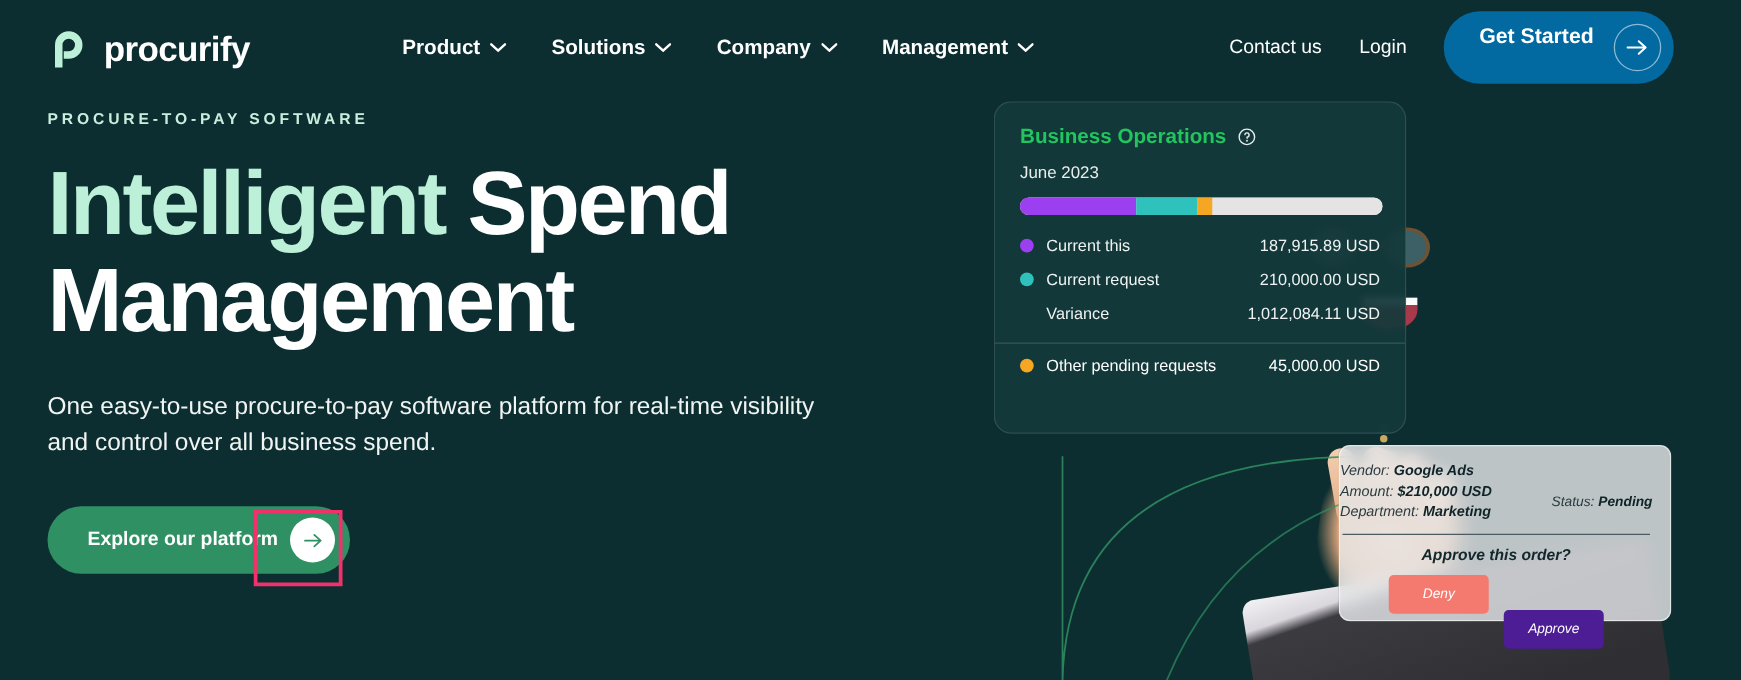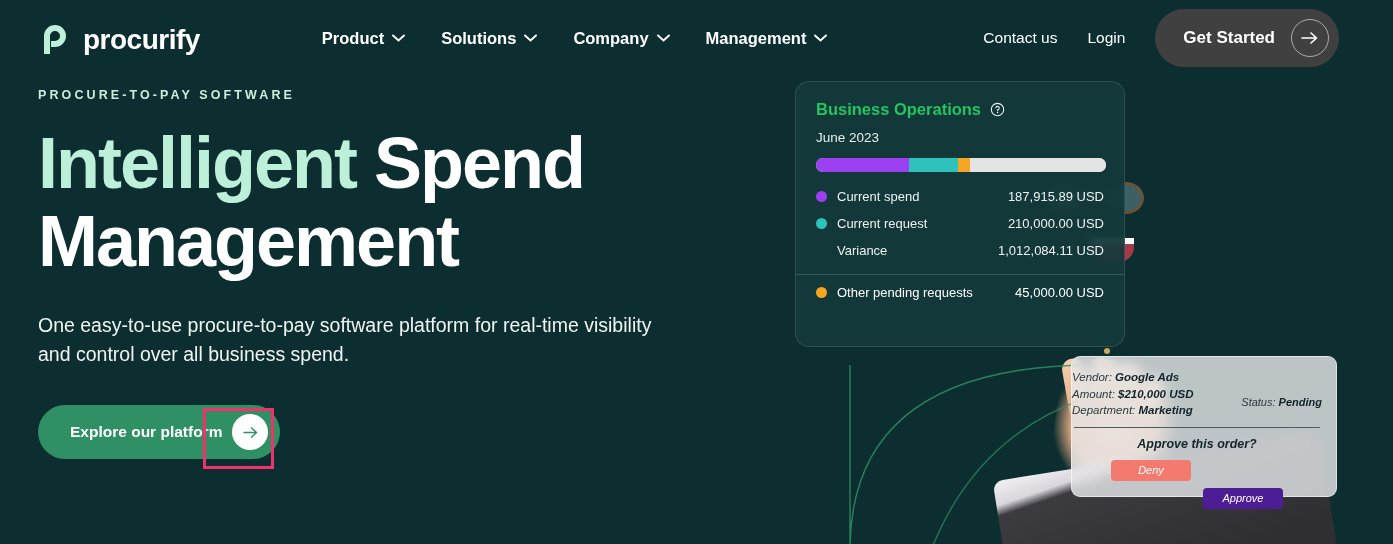--- a/index.html
+++ b/index.html
@@ -103,22 +103,22 @@
   .nav-menu { display: flex; align-items: center; gap: 36px; margin-left: 122px; }
   .nav-item {
     display: flex; align-items: center; gap: 8px;
     font-size: 16.5px; font-weight: 700; color: #fff; cursor: pointer;
   }
   .chev { width: 13px; height: 8px; display: block; }
 
   .nav-right { margin-left: auto; display: flex; align-items: center; gap: 30px; margin-right: 54px; }
   .nav-link { font-size: 15.5px; color: #fff; cursor: pointer; }
   .btn-primary {
-    display: flex; align-items: center; gap: 16px;
-    background: #404040; border-radius: 40px;
+    display: flex; align-items: flex-start; gap: 16px;
+    background: #0369a1; border-radius: 40px;
     padding: 10px 10px 10px 28px; cursor: pointer;
   }
   .btn-primary .lbl { font-size: 17px; font-weight: 700; color: #fff; }
   .circle-arrow {
     width: 38px; height: 38px; border-radius: 50%;
     border: 1.5px solid rgba(255,255,255,.55);
     display: flex; align-items: center; justify-content: center;
   }
   .circle-arrow.solid { background: #fff; border: none; width: 36px; height: 36px; }
 
@@ -197,21 +197,21 @@
     font-style: italic;
   }
   .ac-line { font-size: 11.5px; line-height: 16.5px; color: #2a3b40; }
   .ac-line b { color: #0f2429; font-weight: 700; }
   .ac-top { display: flex; }
   .ac-status { margin-left: auto; font-size: 11px; align-self: center; padding-top: 16px; }
   .ac-hr { height: 1px; background: #4d5b60; margin: 8px 2px 0 2px; }
   .ac-q { text-align: center; font-size: 12.5px; font-weight: 700; margin-top: 9px; color: #12272c; }
   .ac-btns { display: flex; justify-content: center; gap: 12px; margin-top: 9px; }
   .ac-btn {
-    width: 80px; height: 21px; border-radius: 4px;
+    width: 80px; height: 31px; border-radius: 4px;
     display: flex; align-items: center; justify-content: center;
     font-size: 11px; color: #fff; cursor: pointer;
   }
   .ac-btn.deny { background: #f4796f; }
   .ac-btn.approve { background: #4c1d95; margin-top: 28px; }
 </style>
 </head>
 <body>
 
 <div class="hero-art">
@@ -318,21 +318,21 @@
     <div class="bar">
       <div class="seg" style="width:32%;background:#9b3ff0;"></div>
       <div class="seg" style="width:17%;background:#2fc2bd;"></div>
       <div class="seg" style="width:4%;background:#f5a623;"></div>
       <div class="seg" style="width:47%;background:#e4e4e4;"></div>
     </div>
 
     <div class="rows">
       <div class="row">
         <span class="dot" style="background:#9b3ff0;"></span>
-        <span class="lbl">Current spend</span>
+        <span class="lbl">Current this</span>
         <span class="val">187,915.89 USD</span>
       </div>
       <div class="row">
         <span class="dot" style="background:#2fc2bd;"></span>
         <span class="lbl">Current request</span>
         <span class="val">210,000.00 USD</span>
       </div>
       <div class="row nodot">
         <span class="lbl">Variance</span>
         <span class="val">1,012,084.11 USD</span>

